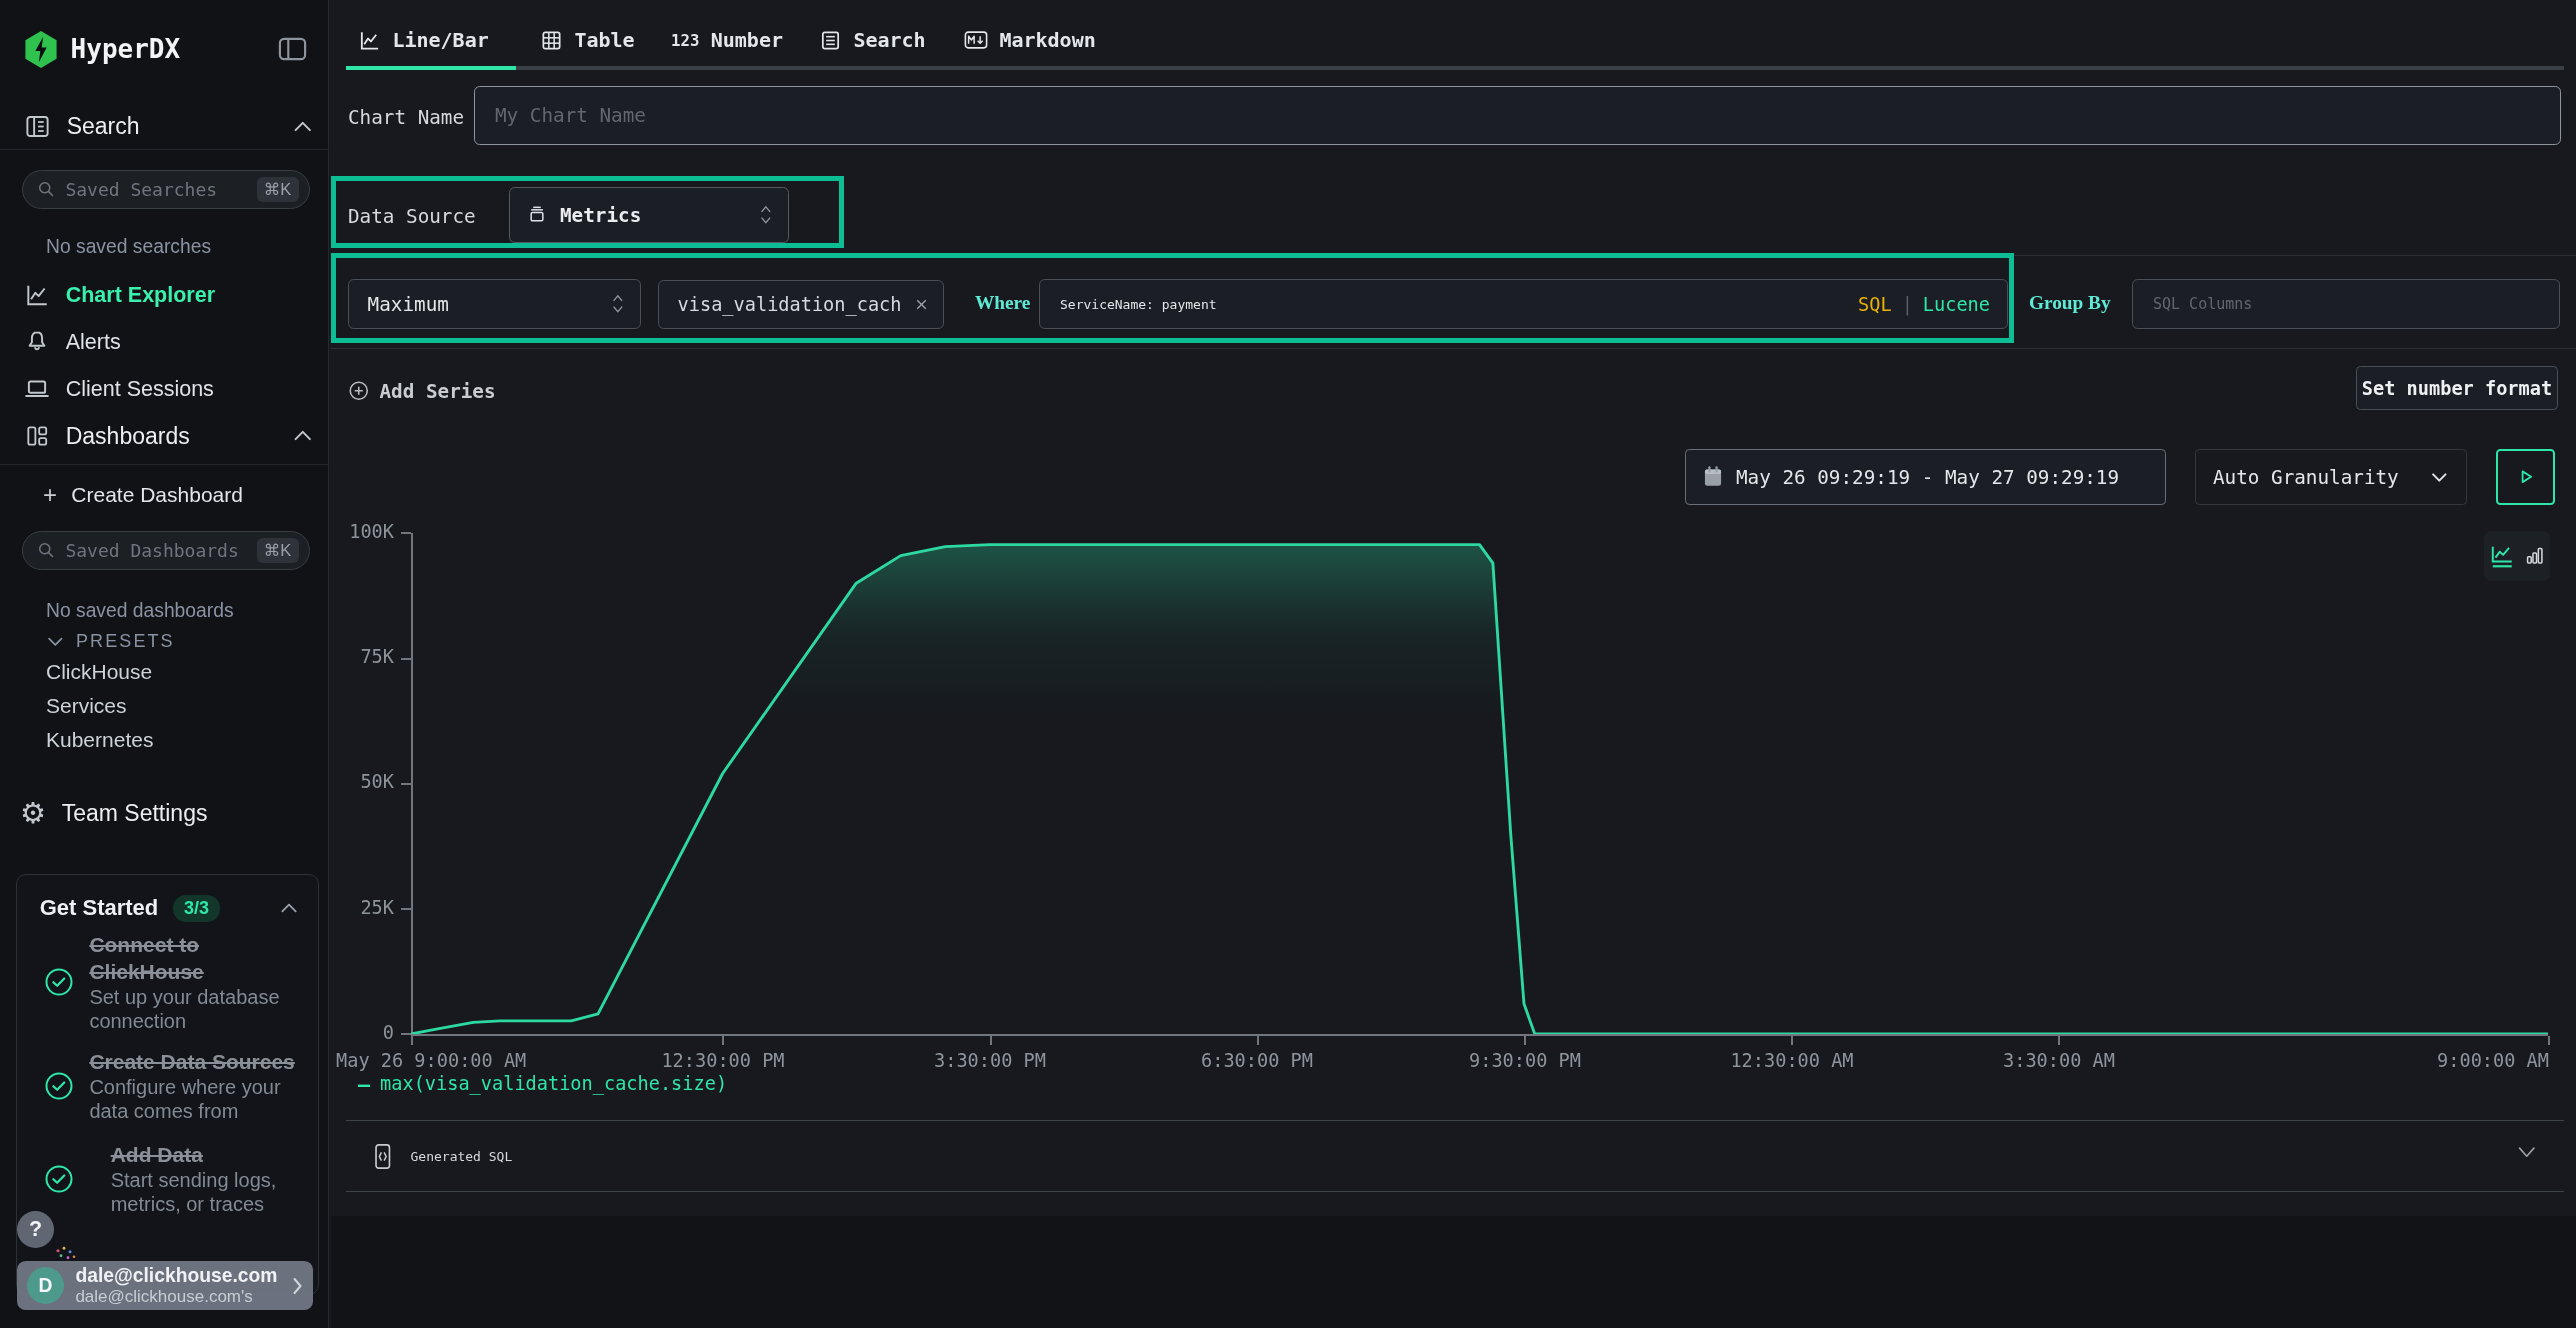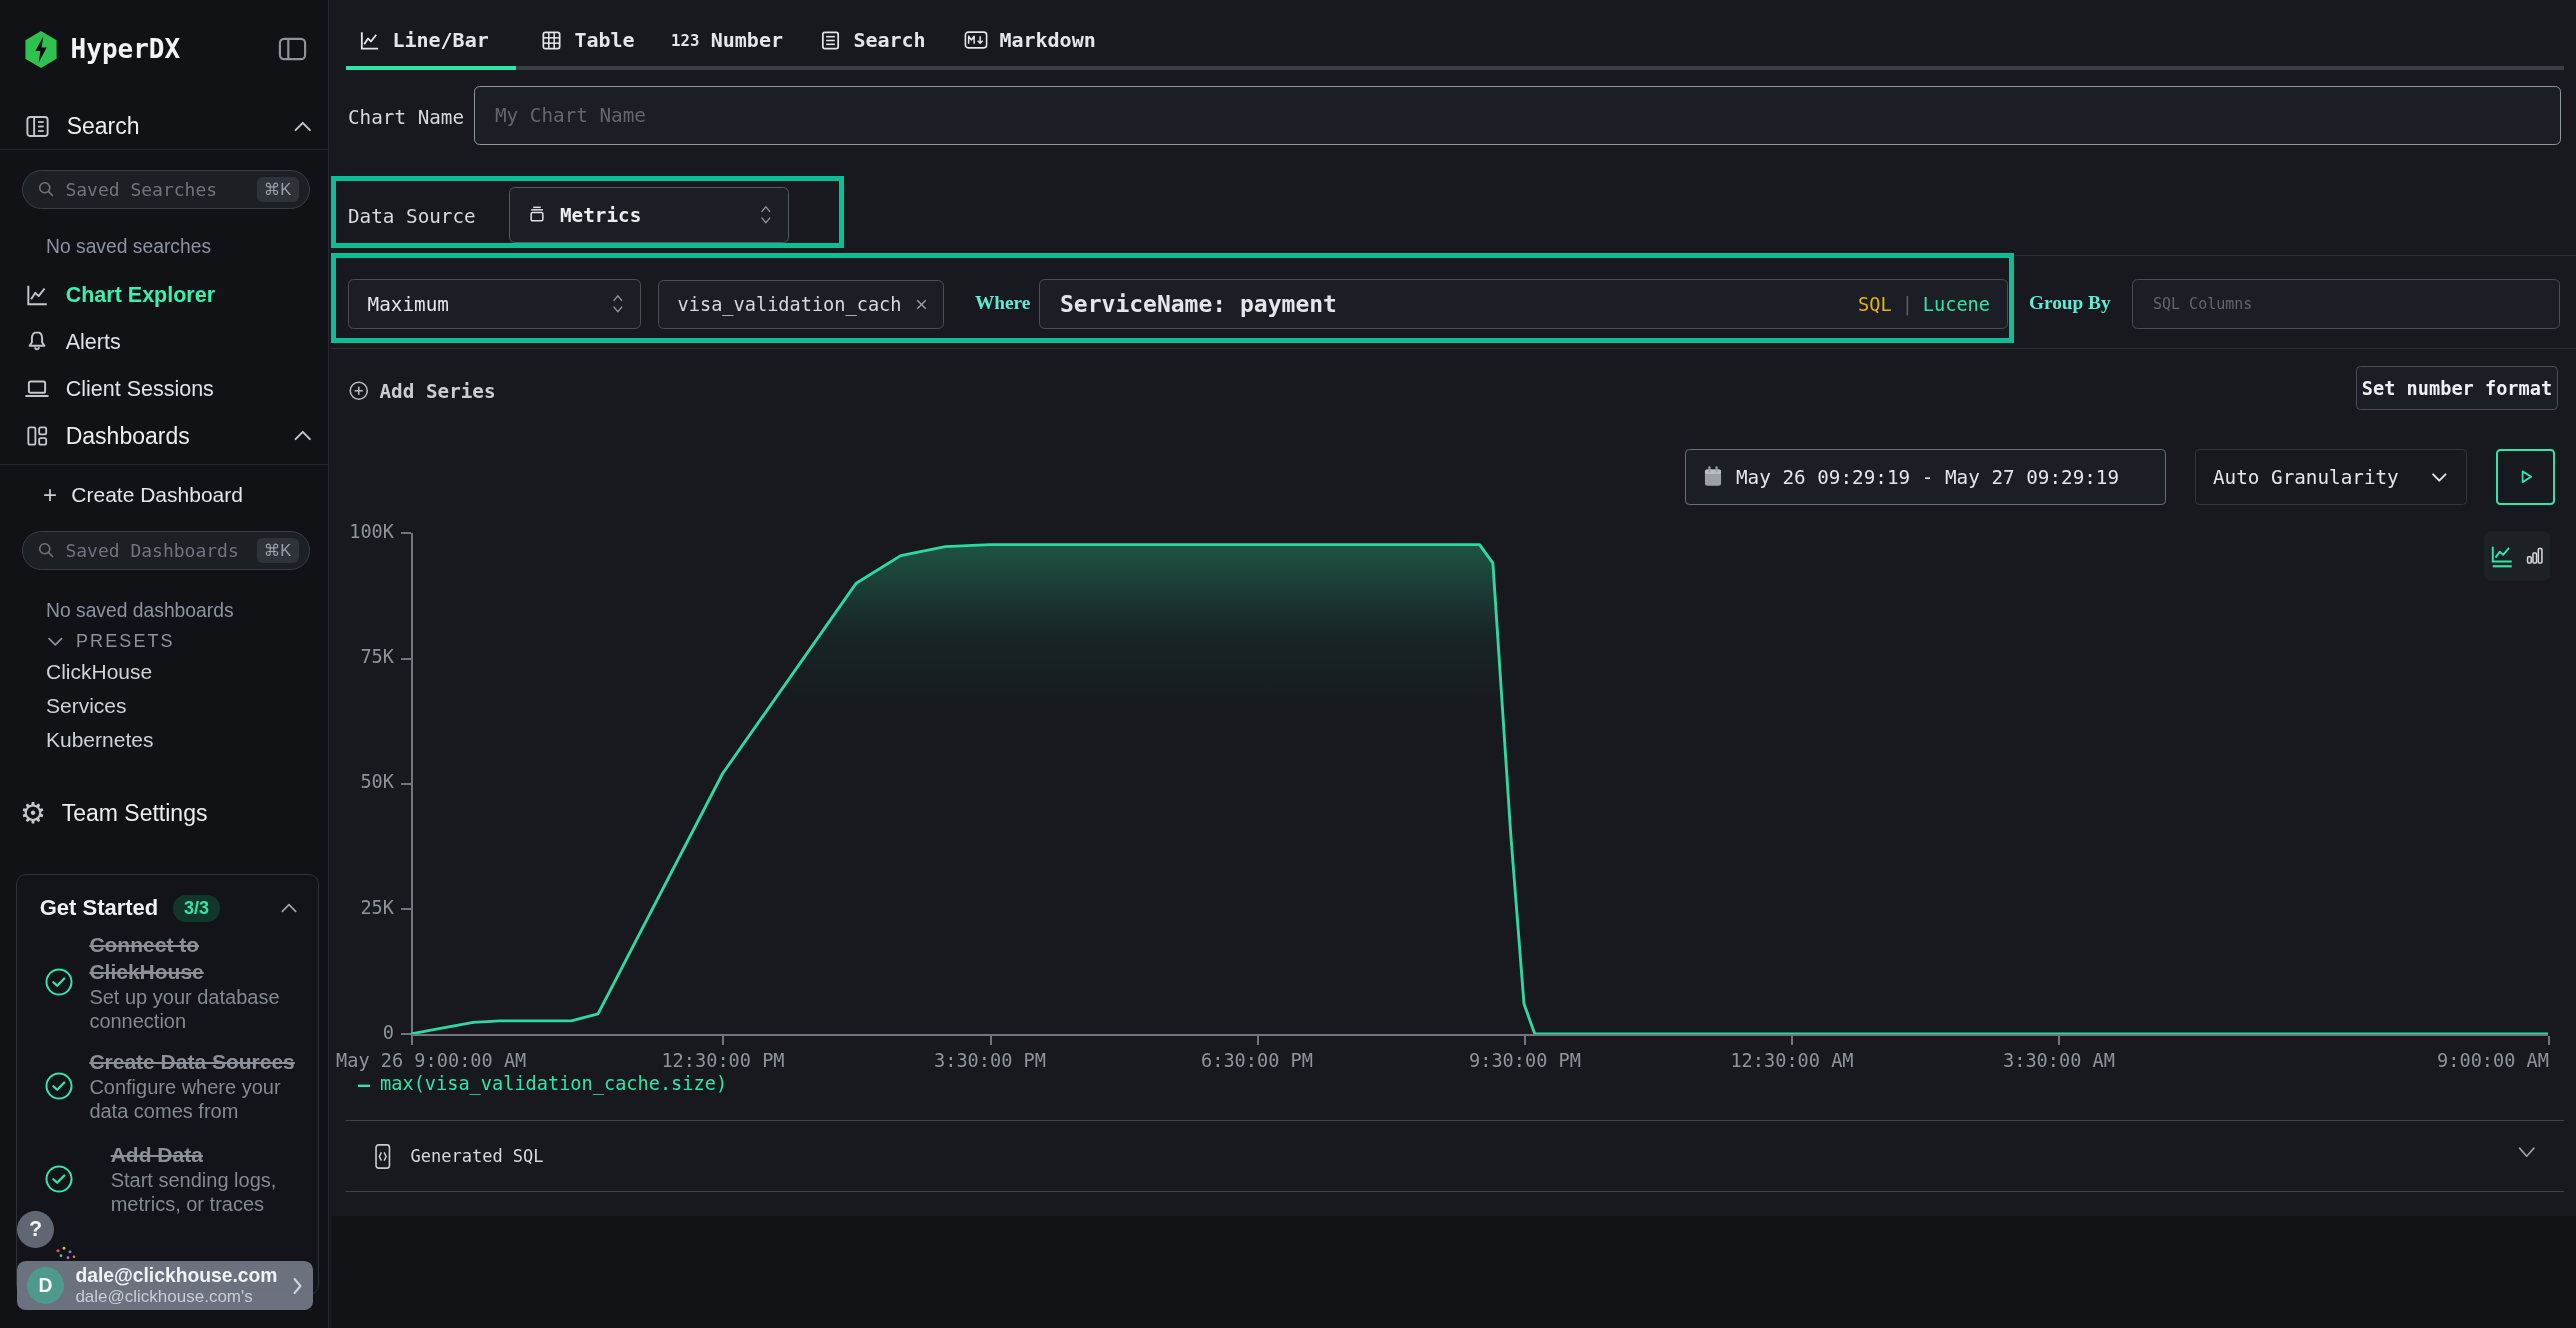--- a/index.html
+++ b/index.html
@@ -322,21 +322,21 @@
     <span class="mono" style="font-size:18.6px; color:#d6d9de; flex:1;">visa_validation_cach</span>
     <svg class="icon" width="17" height="17" viewBox="0 0 24 24">
       <line x1="6" y1="6" x2="18" y2="18" stroke="#9aa1aa" stroke-width="2"></line>
       <line x1="18" y1="6" x2="6" y2="18" stroke="#9aa1aa" stroke-width="2"></line>
     </svg>
   </div>
 
   <div class="abs bold-label" style="left:967px; top:292px;">Where</div>
 
   <div class="input-box" style="left:1039px; top:279px; width:969px; height:50px; padding:0 17px 0 20px;">
-    <span class="mono value-text" style="font-size:23px; flex:1;font-weight:bold;">ServiceName: payment</span>
+    <span class="mono value-text" style="font-size:13px; flex:1;">ServiceName: payment</span>
     <span class="mono" style="font-size:18.6px; color:#eab308;">SQL</span>
     <span class="mono" style="font-size:18.6px; color:#5a5f66; margin:0 10px;">|</span>
     <span class="mono" style="font-size:18.6px; color:var(--accent);">Lucene</span>
   </div>
   <div class="annotation" style="left:331px; top:253px; width:1683px; height:90px;"></div>
 
   <div class="abs bold-label" style="left:2021px; top:292px;">Group By</div>
   <div class="input-box" style="left:2132px; top:279px; width:428px; height:50px; padding:0 20px;">
     <span class="mono placeholder" style="font-size:15px;">SQL Columns</span>
   </div>
@@ -441,21 +441,21 @@
     <span class="mono" style="color:var(--accent); font-size:18.6px;">max(visa_validation_cache.size)</span>
   </div>
 
   <div class="hrule" style="left:346px; top:1120px; width:2218px; background:#3f434a;"></div>
   <div class="abs flex" style="left:372px; top:1136px; gap:17px; height:40px;">
     <svg class="icon" width="21.5" height="29" viewBox="0 0 24 30">
       <rect x="4.5" y="2" width="15" height="26" rx="3" fill="none" stroke="#c9cdd2" stroke-width="1.8"></rect>
       <polyline points="10.5,10.5 8.2,15 10.5,19.5" fill="none" stroke="#c9cdd2" stroke-width="1.7" stroke-linejoin="round"></polyline>
       <polyline points="13.5,10.5 15.8,15 13.5,19.5" fill="none" stroke="#c9cdd2" stroke-width="1.7" stroke-linejoin="round"></polyline>
     </svg>
-    <span class="mono" style="font-size:17px; color:#d6d9de;">Generated SQL</span>
+    <span class="mono" style="font-size:13px; color:#d6d9de;">Generated SQL</span>
   </div>
   <svg class="icon abs" style="left:2516px; top:1145px;" width="21.5" height="14.3" viewBox="0 0 24 14">
     <polyline points="4,2.5 12,11.5 20,2.5" fill="none" stroke="#9aa1aa" stroke-width="1.8" stroke-linecap="round" stroke-linejoin="round"></polyline>
   </svg>
   <div class="hrule" style="left:346px; top:1191px; width:2218px; background:#3f434a;"></div>
 
   <div id="footer-band"></div>
 
 </div>
 

